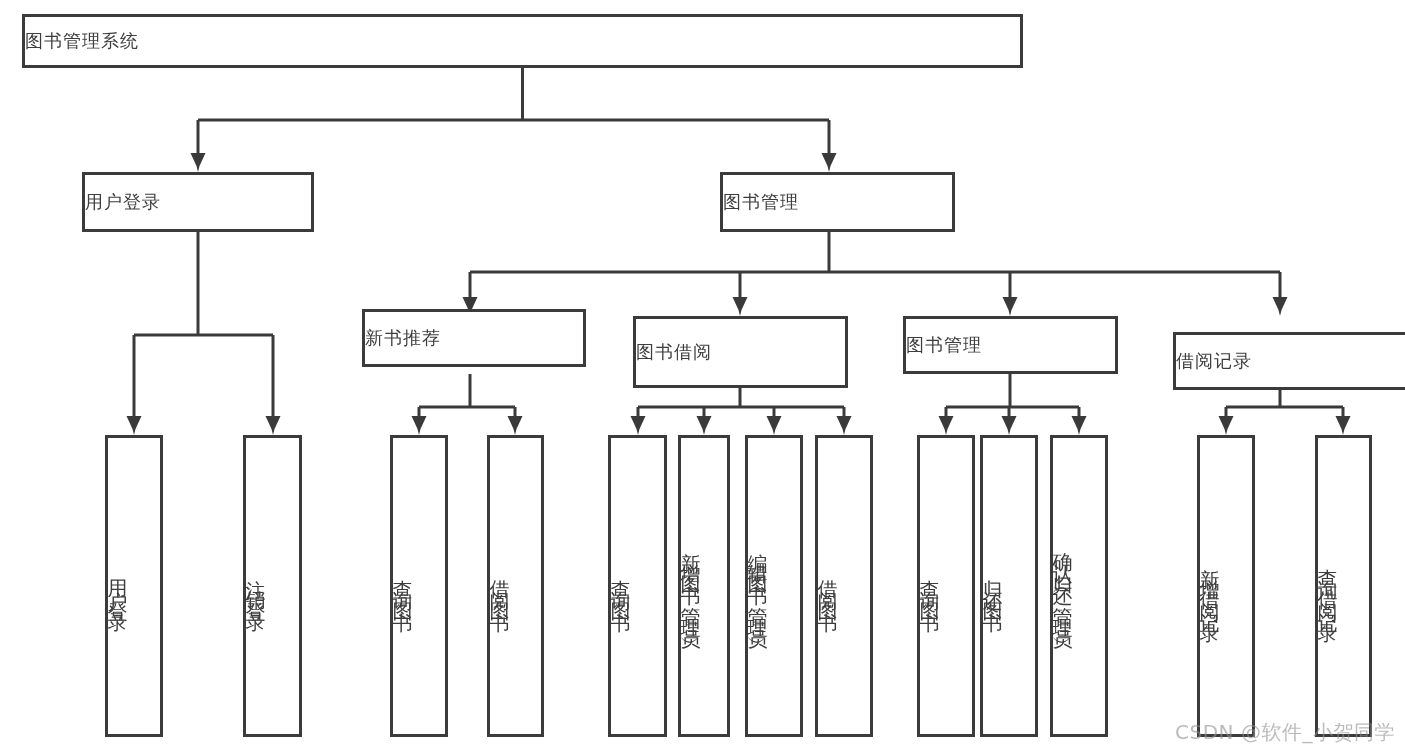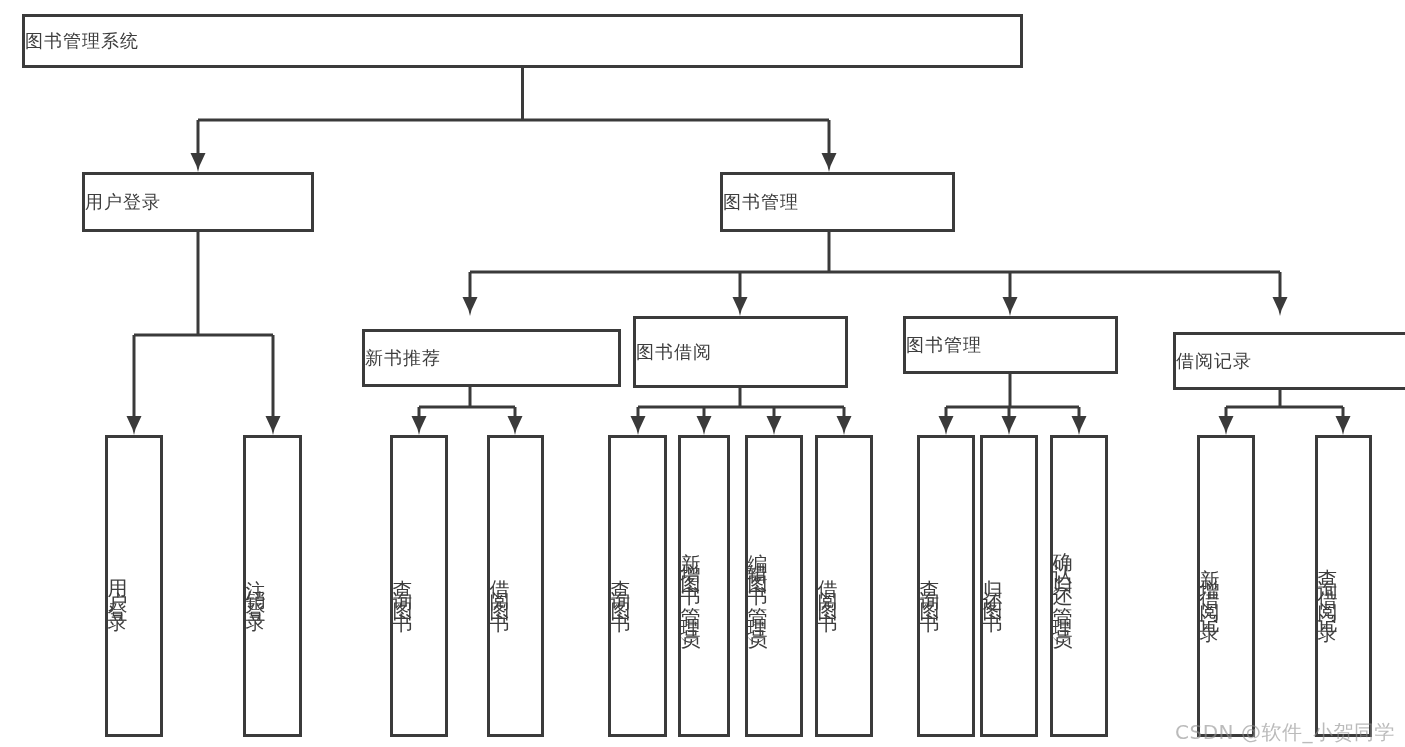--- a/index.html
+++ b/index.html
@@ -112,21 +112,21 @@
     <span>图书管理系统</span>
   </div>
 
   <div class="box h" style="left:82px; top:172px; width:232px; height:60px">
     <span>用户登录</span>
   </div>
   <div class="box h" style="left:720px; top:172px; width:235px; height:60px">
     <span>图书管理</span>
   </div>
 
-  <div class="box h" style="left:362px; top:329px; width:259px; height:58px">
+  <div class="box h" style="left:362px; top:309px; width:224px; height:58px">
     <span>新书推荐</span>
   </div>
   <div class="box h" style="left:633px; top:316px; width:215px; height:72px">
     <span>图书借阅</span>
   </div>
   <div class="box h" style="left:903px; top:316px; width:215px; height:58px">
     <span>图书管理</span>
   </div>
   <div class="box h" style="left:1173px; top:332px; width:256px; height:58px">
     <span>借阅记录</span>

